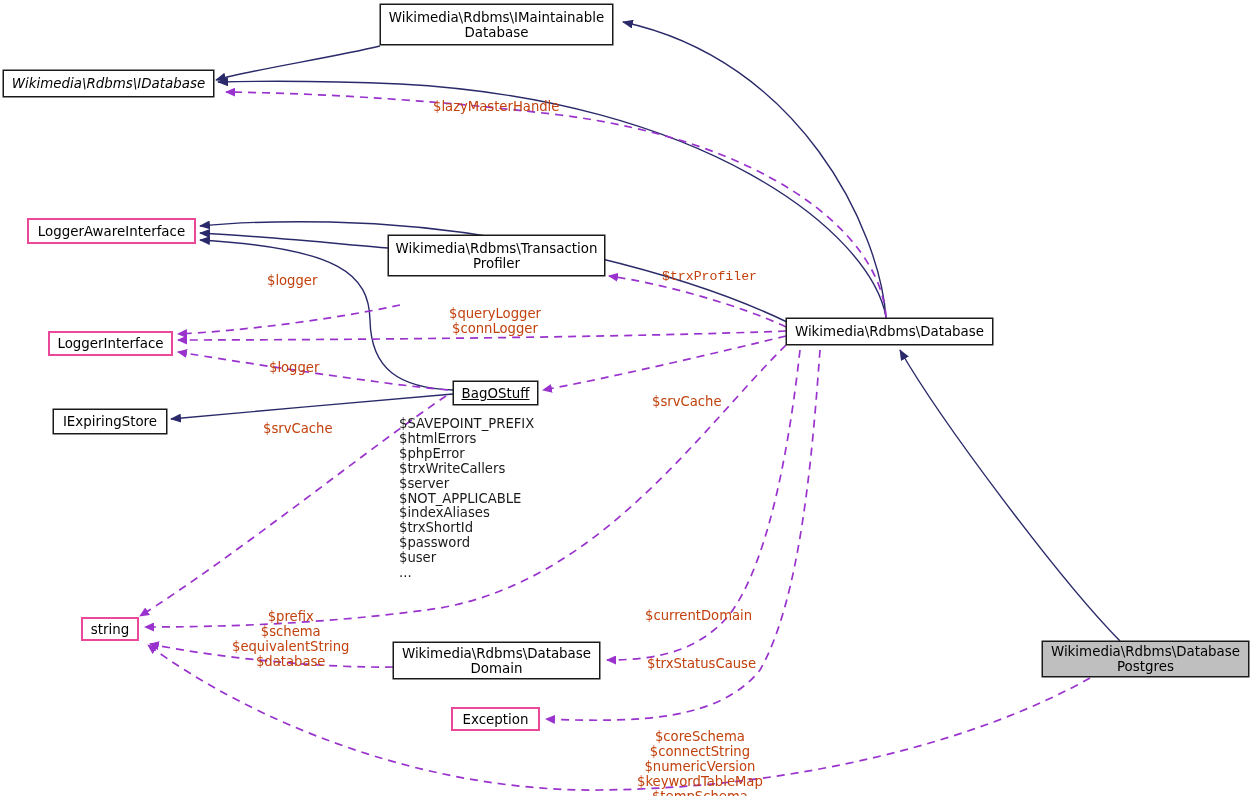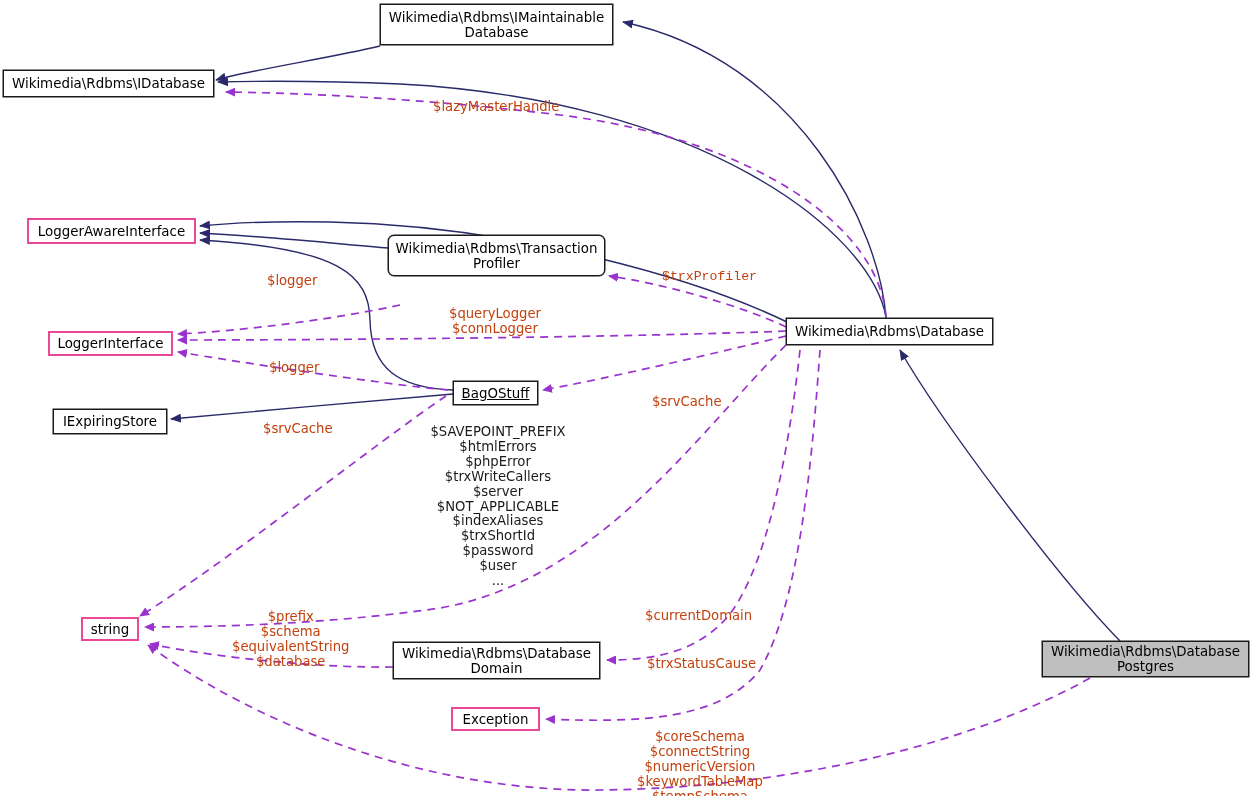--- a/index.html
+++ b/index.html
@@ -56,23 +56,21 @@
     line-height: 1.13;
     text-align: center;
     white-space: pre-line;
     background: transparent;
   }
   .field-list {
     position: absolute;
     font-size: 13.2px;
     color: #1a1a1a;
     line-height: 1.13;
-    text-align: center;
     white-space: pre-line;
-    margin-top: 8px;
   }
 </style>
 </head>
 <body>
 
 <div id="diagram-root">
 
   <svg id="uml-canvas" viewBox="0 0 1255 796" xmlns="http://www.w3.org/2000/svg">
     <defs>
       <marker id="arrow-inherit" markerWidth="11" markerHeight="9" refX="10" refY="4.5" orient="auto" markerUnits="userSpaceOnUse">
@@ -104,23 +102,23 @@
         <path d="M 800,350 C 790,440 770,560 730,614 C 700,650 660,660 607,660"></path>
         <path d="M 393,667 C 330,668 230,660 150,644"></path>
         <path d="M 820,350 C 812,460 800,600 760,670 C 720,720 640,723 546,719"></path>
         <path d="M 1090,678 C 980,740 800,788 600,790 C 420,792 250,720 148,645"></path>
       </g>
   </svg>
 
   <div id="nodes-layer">
       <div class="node-box solid" style="left: 380px; top: 4px; width: 233px; height: 41px;">Wikimedia\Rdbms\IMaintainable
 Database</div>
-      <div class="node-box solid" style="left: 3px; top: 70px; width: 211px; height: 27px;">Wikimedia\Rdbms\IDatabase</div>
+      <div class="node-box solid" style="left: 3px; top: 70px; width: 211px; height: 27px; font-style: italic;">Wikimedia\Rdbms\IDatabase</div>
       <div class="node-box" style="left: 27px; top: 218px; width: 169px; height: 26px;">LoggerAwareInterface</div>
-      <div class="node-box solid" style="left: 388px; top: 235px; width: 217px; height: 41px; border-radius: 6px;">Wikimedia\Rdbms\Transaction
+      <div class="node-box solid" style="left: 388px; top: 235px; width: 217px; height: 41px;">Wikimedia\Rdbms\Transaction
 Profiler</div>
       <div class="node-box solid" style="left: 786px; top: 318px; width: 207px; height: 27px;">Wikimedia\Rdbms\Database</div>
       <div class="node-box" style="left: 48px; top: 331px; width: 125px; height: 25px;">LoggerInterface</div>
       <div class="node-box solid" style="left: 453px; top: 381px; width: 85px; height: 24px; text-decoration: underline;">BagOStuff</div>
       <div class="node-box solid" style="left: 53px; top: 409px; width: 114px; height: 25px;">IExpiringStore</div>
       <div class="node-box" style="left: 81px; top: 617px; width: 58px; height: 24px;">string</div>
       <div class="node-box solid" style="left: 393px; top: 642px; width: 207px; height: 37px;">Wikimedia\Rdbms\Database
 Domain</div>
       <div class="node-box current" style="left: 1042px; top: 641px; width: 207px; height: 36px;">Wikimedia\Rdbms\Database
 Postgres</div>

